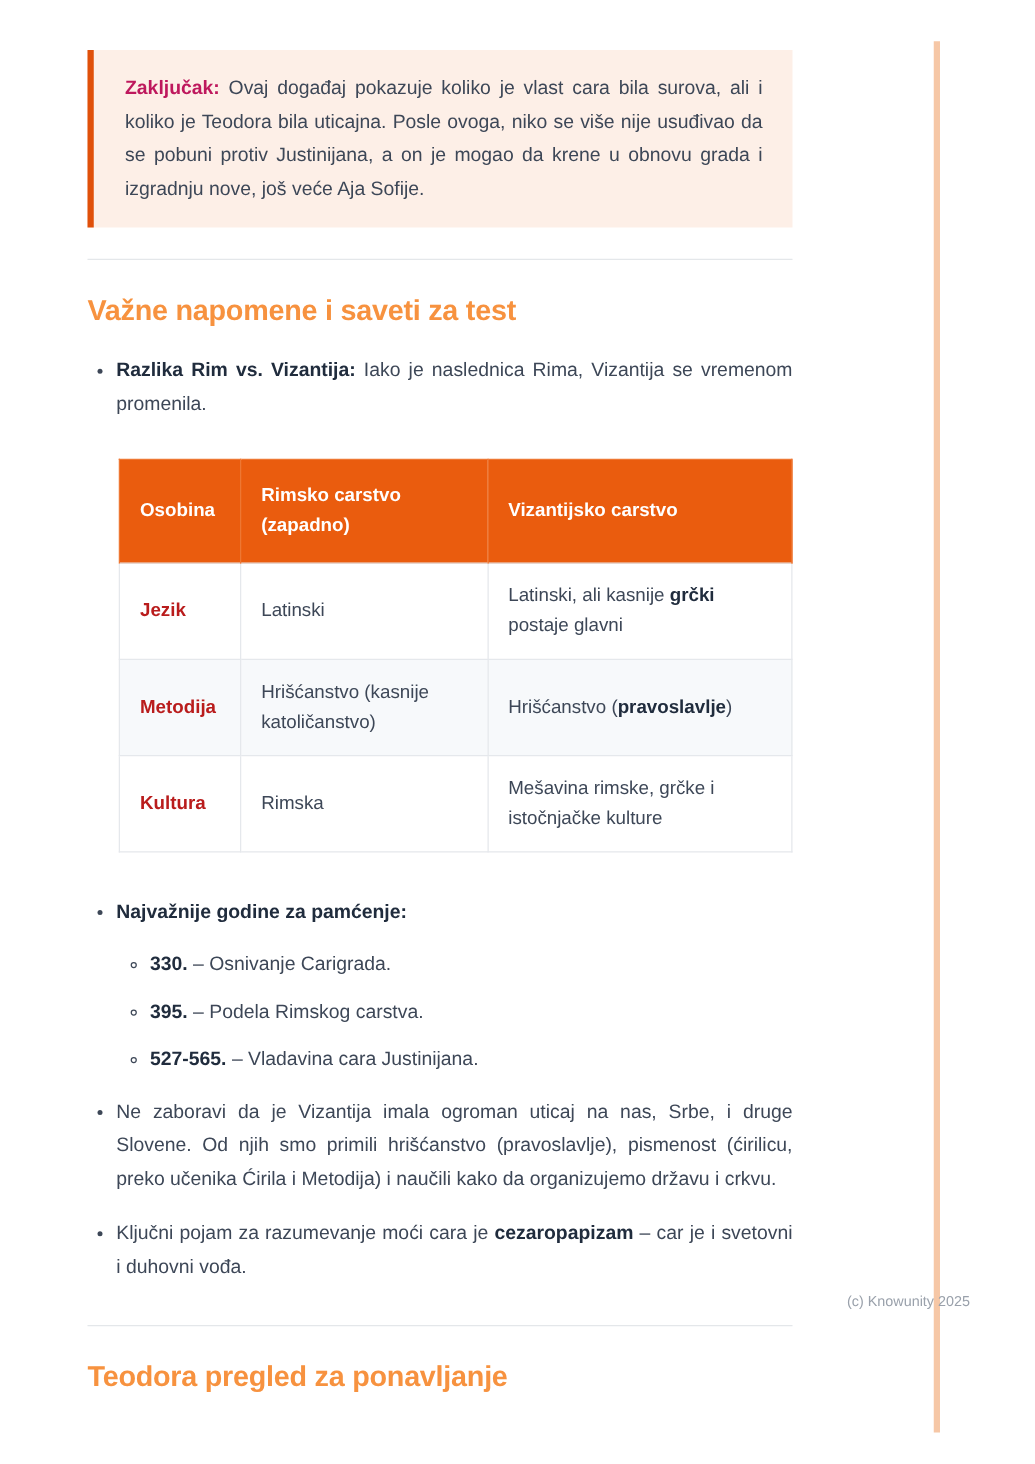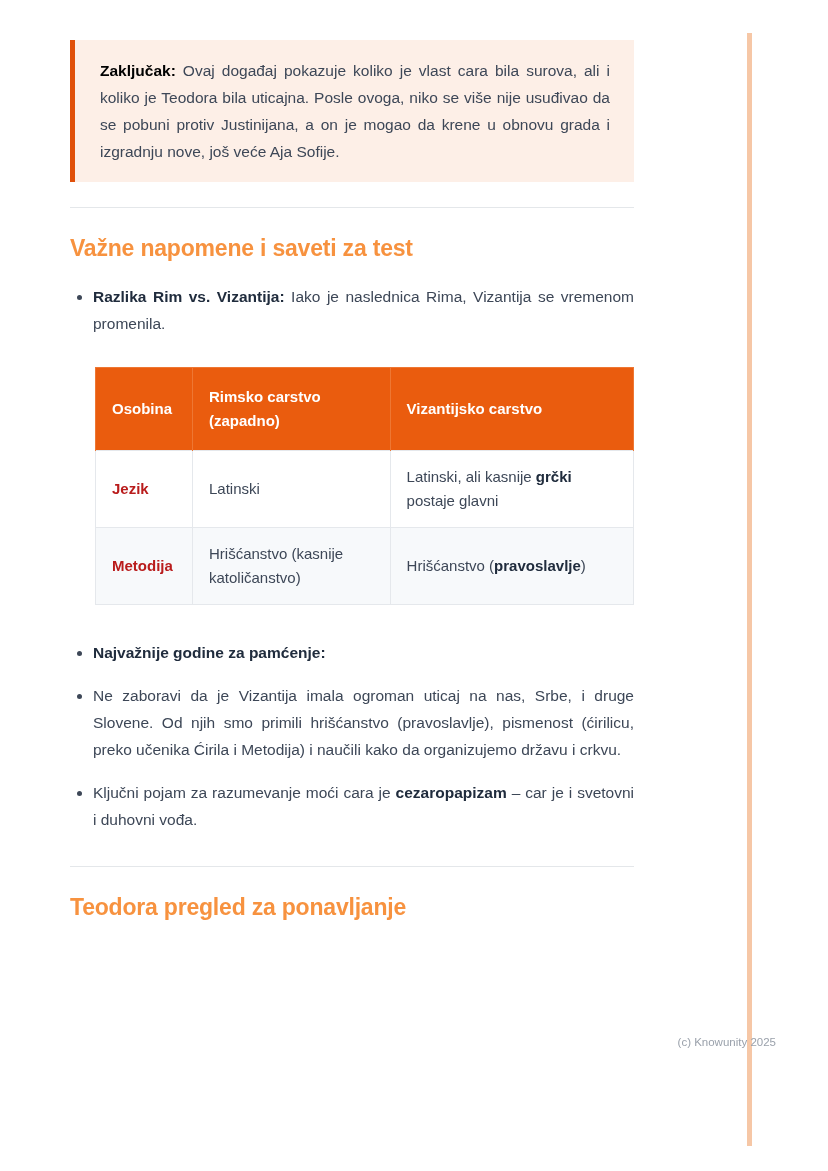--- a/index.html
+++ b/index.html
@@ -34,21 +34,21 @@
     border-left: 5px solid #e0500a;
     padding: 17px 24px 17px 25px;
     margin-bottom: 25px;
   }
   .callout p {
     font-size: 15.5px;
     line-height: 27px;
     text-align: justify;
     color: #3d4757;
   }
-  .callout strong { color: #000000; }
+  .callout strong { color: #be185d; }
 
   hr.divider {
     border: none;
     border-top: 1px solid #e4e7ea;
     margin: 0;
   }
 
   h2.section-title {
     margin: 27px 0 21px 0;
     font-size: 23px;
@@ -160,26 +160,36 @@
         <tr>
           <td class="feature-cell">Jezik</td>
           <td>Latinski</td>
           <td><span>Latinski, ali kasnije </span><strong>grčki</strong><span> postaje glavni</span></td>
         </tr>
         <tr class="zebra">
           <td class="feature-cell">Metodija</td>
           <td>Hrišćanstvo (kasnije katoličanstvo)</td>
           <td><span>Hrišćanstvo (</span><strong>pravoslavlje</strong><span>)</span></td>
         </tr>
+        <tr>
+          <td class="feature-cell">Kultura</td>
+          <td>Rimska</td>
+          <td><span>Mešavina rimske, grčke i istočnjačke kulture</span><strong></strong><span></span></td>
+        </tr>
       </tbody>
     </table>
 
     <ul class="main-list">
       <li class="spacer-after-table-list">
         <strong>Najvažnije godine za pamćenje:</strong>
+        <ul class="sub-list">
+          <li><strong>330.</strong><span> – Osnivanje Carigrada.</span></li>
+          <li><strong>395.</strong><span> – Podela Rimskog carstva.</span></li>
+          <li><strong>527-565.</strong><span> – Vladavina cara Justinijana.</span></li>
+        </ul>
       </li>
       <li><span>Ne zaboravi da je Vizantija imala ogroman uticaj na nas, Srbe, i druge Slovene. Od njih smo primili hrišćanstvo (pravoslavlje), pismenost (ćirilicu, preko učenika Ćirila i Metodija) i naučili kako da organizujemo državu i crkvu.</span></li>
       <li class="italic-item"><span>Ključni pojam za razumevanje moći cara je </span><strong>cezaropapizam</strong><span> – car je i svetovni i duhovni vođa.</span></li>
     </ul>
 
     <hr class="divider" style="margin-top:33px;">
 
     <h2 class="section-title">Teodora pregled za ponavljanje</h2>
 
   </div>

